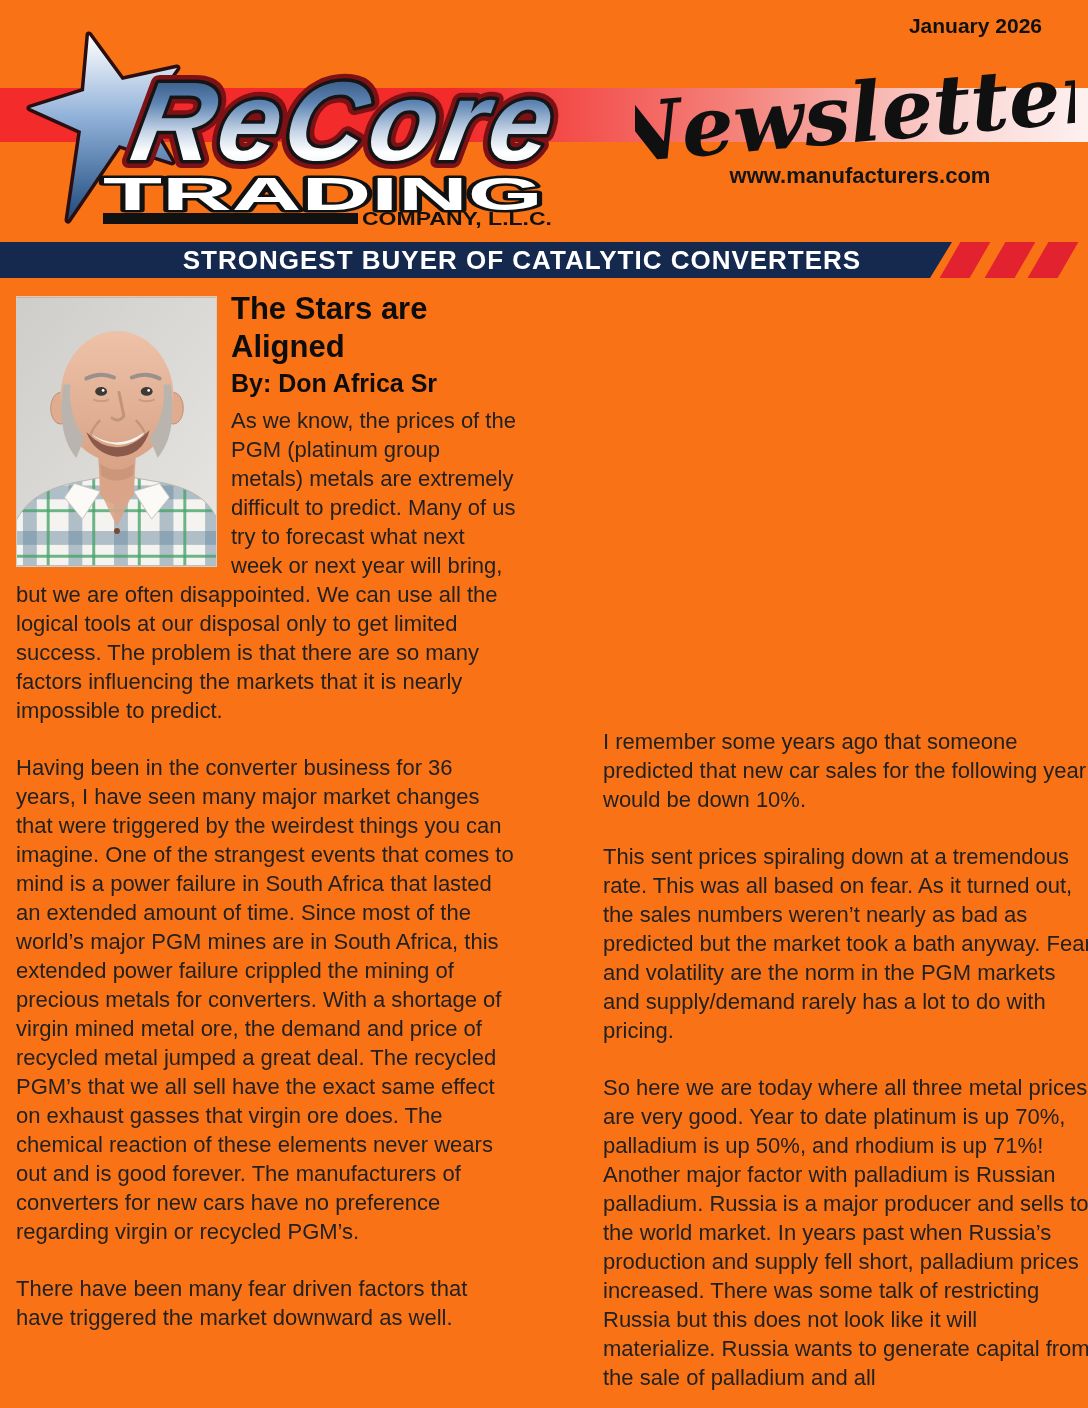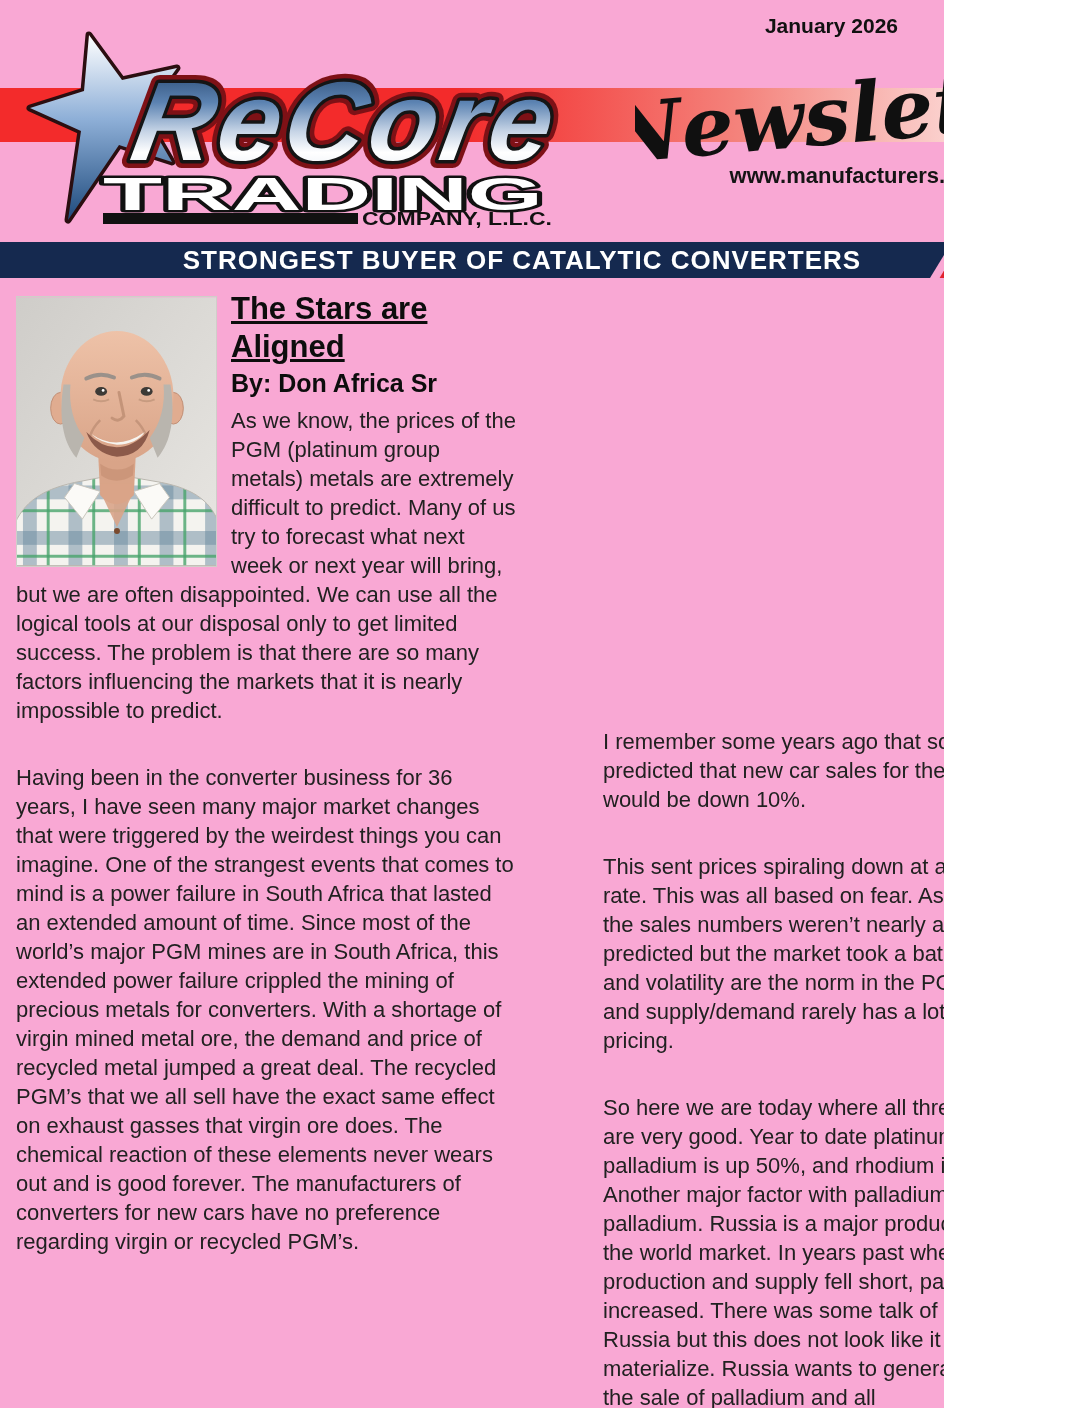--- a/index.html
+++ b/index.html
@@ -1,18 +1,18 @@
 <!DOCTYPE html>
 <html><head>
 <meta charset="utf-8">
 <style>
   html,body { margin:0; padding:0; background:#ffffff; }
   .page {
-    position:relative; width:944px; height:1408px; overflow:hidden;
-    background:#f9a8d4; color:#1e1e1e;
+    position:relative; width:1088px; height:1408px; overflow:hidden;
+    background:#f97316; color:#1e1e1e;
     font-family:"Liberation Sans", sans-serif;
   }
 
   
   .date-label {
     position:absolute; top:14px; right:46px;
     font-size:21px; font-weight:bold; color:#111;
   }
   .red-band {
     position:absolute; left:0; top:88px; width:1088px; height:54px;
@@ -48,24 +48,24 @@
   .stripe-1 { left:950px; } .stripe-2 { left:995px; } .stripe-3 { left:1038px; }
 
   
   .left-col  { position:absolute; left:16px;  top:290px; width:500px; }
   .right-col { position:absolute; left:603px; top:727px; width:492px; }
   .photo {
     float:left; width:201px; height:271px;
     margin:6px 14px 10px 0; border:1px solid #d0cec9; box-sizing:border-box;
     display:block;
   }
-  .article-title { font-size:31px; font-weight:bold; line-height:38px; color:#0d0d0d; margin:0;text-decoration:underline; }
+  .article-title { font-size:31px; font-weight:bold; line-height:38px; color:#0d0d0d; margin:0; }
   .article-byline { font-size:25px; font-weight:bold; line-height:30px; color:#0d0d0d; margin:2px 0 0 0; }
   .col p { margin:0; font-size:22px; line-height:29px; color:#212121; }
-  .col p + p { margin-top:38px; }
+  .col p + p { margin-top:28px; }
   .left-col p:first-of-type { margin-top:8px; }
 </style>
 </head>
 <body>
 
 <div class="page">
 
   <div class="date-label">January 2026</div>
 
   <div class="red-band"></div>
@@ -174,20 +174,21 @@
       <path d="M84,124 Q76,132 74,140" stroke="#c5957b" stroke-width="2.5" fill="none"></path>
       <path d="M120,124 Q128,132 130,140" stroke="#c5957b" stroke-width="2.5" fill="none"></path>
 
       <path d="M70,136 Q101,168 134,134 Q127,160 101,161 Q78,158 70,136 Z" fill="#8c5a4a"></path>
       <path d="M75,138 Q101,156 129,136 Q121,148 101,149 Q84,147 75,138 Z" fill="#f7f5f0"></path>
     </svg>
     <h1 class="article-title">The Stars are Aligned</h1>
     <div class="article-byline">By: Don Africa Sr</div>
     <p>As we know, the prices of the PGM (platinum group metals) metals are extremely difficult to predict. Many of us try to forecast what next week or next year will bring, but we are often disappointed. We can use all the logical tools at our disposal only to get limited success. The problem is that there are so many factors influencing the markets that it is nearly impossible to predict.</p>
     <p>Having been in the converter business for 36 years, I have seen many major market changes that were triggered by the weirdest things you can imagine. One of the strangest events that comes to mind is a power failure in South Africa that lasted an extended amount of time. Since most of the world’s major PGM mines are in South Africa, this extended power failure crippled the mining of precious metals for converters. With a shortage of virgin mined metal ore, the demand and price of recycled metal jumped a great deal. The recycled PGM’s that we all sell have the exact same effect on exhaust gasses that virgin ore does. The chemical reaction of these elements never wears out and is good forever. The manufacturers of converters for new cars have no preference regarding virgin or recycled PGM’s.</p>
+    <p>There have been many fear driven factors that have triggered the market downward as well.</p>
   </div>
 
   <div class="col right-col">
     <p>I remember some years ago that someone predicted that new car sales for the following year would be down 10%.</p>
     <p>This sent prices spiraling down at a tremendous rate. This was all based on fear. As it turned out, the sales numbers weren’t nearly as bad as predicted but the market took a bath anyway. Fear and volatility are the norm in the PGM markets and supply/demand rarely has a lot to do with pricing.</p>
     <p>So here we are today where all three metal prices are very good. Year to date platinum is up 70%, palladium is up 50%, and rhodium is up 71%! Another major factor with palladium is Russian palladium. Russia is a major producer and sells to the world market. In years past when Russia’s production and supply fell short, palladium prices increased. There was some talk of restricting Russia but this does not look like it will materialize. Russia wants to generate capital from the sale of palladium and all</p>
   </div>
 
 </div>
 

